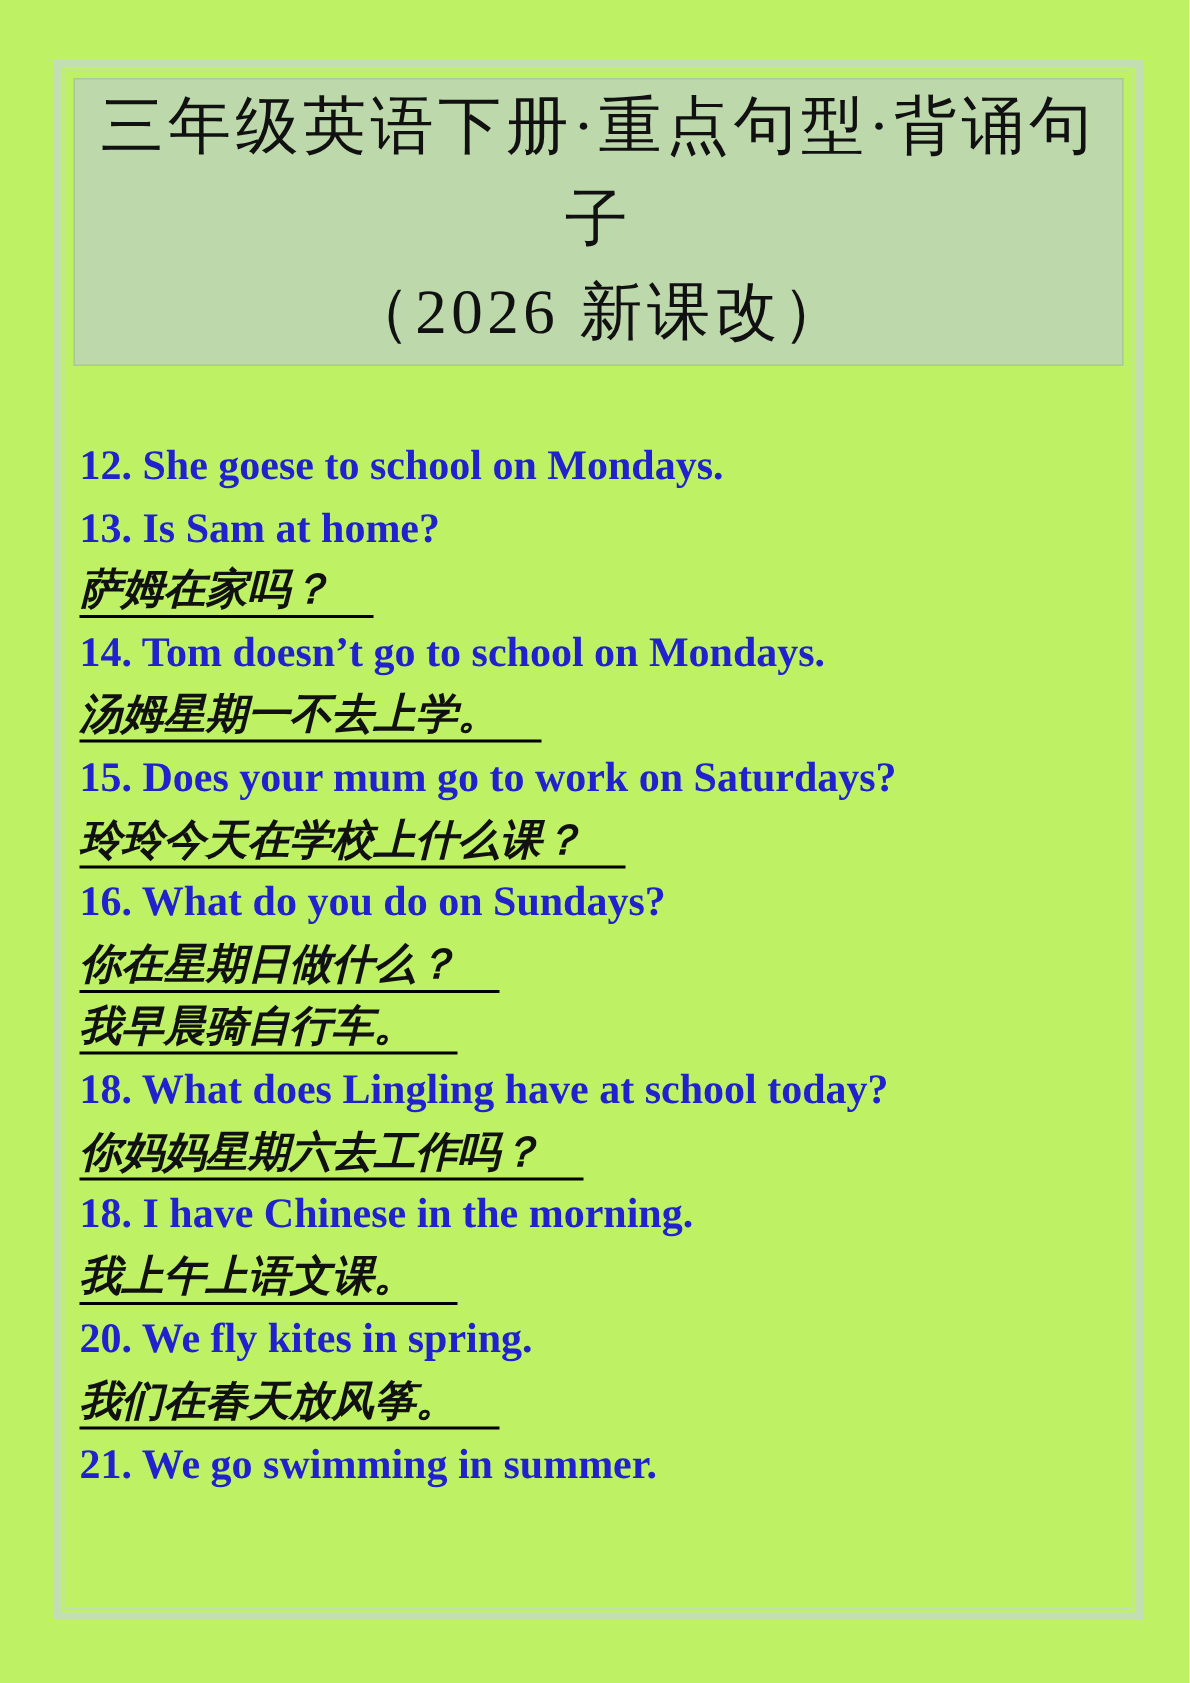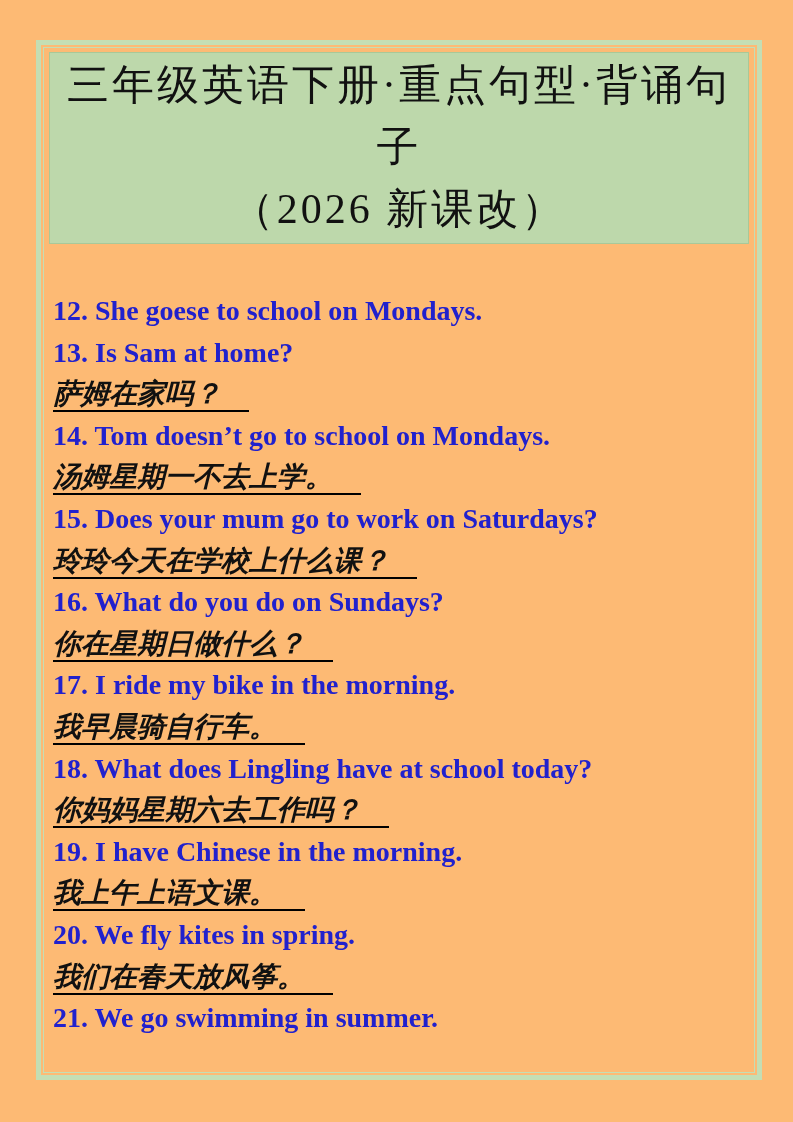--- a/index.html
+++ b/index.html
@@ -8,21 +8,21 @@
     --title-border:#a9c898;
     --english-blue:#2121cd;
     --ink:#111111;
   }
   *{margin:0;padding:0;box-sizing:border-box;}
   html,body{background:#ffffff;}
   .page{
     position:relative;
     width:793px;
     height:1122px;
-    background:#fdba74;
+    background:#bef264;
     overflow:hidden;
     font-family:"Liberation Serif", serif;
   }
   .frame{
     position:absolute;
     left:36px;
     top:40px;
     width:726px;
     height:1040px;
     border:5px solid var(--frame-green);
@@ -95,31 +95,30 @@
           <div class="en">15. Does your mum go to work on Saturdays?</div>
           <div class="zh"><span class="zh-text">玲玲今天在学校上什么课？</span></div>
         </div>
 
         <div class="pair">
           <div class="en">16. What do you do on Sundays?</div>
           <div class="zh"><span class="zh-text">你在星期日做什么？</span></div>
         </div>
 
         <div class="pair">
-          <div class="en">17. I ride my bike in the morning.</div>
           <div class="zh"><span class="zh-text">我早晨骑自行车。</span></div>
         </div>
 
         <div class="pair">
           <div class="en">18. What does Lingling have at school today?</div>
           <div class="zh"><span class="zh-text">你妈妈星期六去工作吗？</span></div>
         </div>
 
         <div class="pair">
-          <div class="en">19. I have Chinese in the morning.</div>
+          <div class="en">18. I have Chinese in the morning.</div>
           <div class="zh"><span class="zh-text">我上午上语文课。</span></div>
         </div>
 
         <div class="pair">
           <div class="en">20. We fly kites in spring.</div>
           <div class="zh"><span class="zh-text">我们在春天放风筝。</span></div>
         </div>
 
         <div class="pair">
           <div class="en">21. We go swimming in summer.</div>

